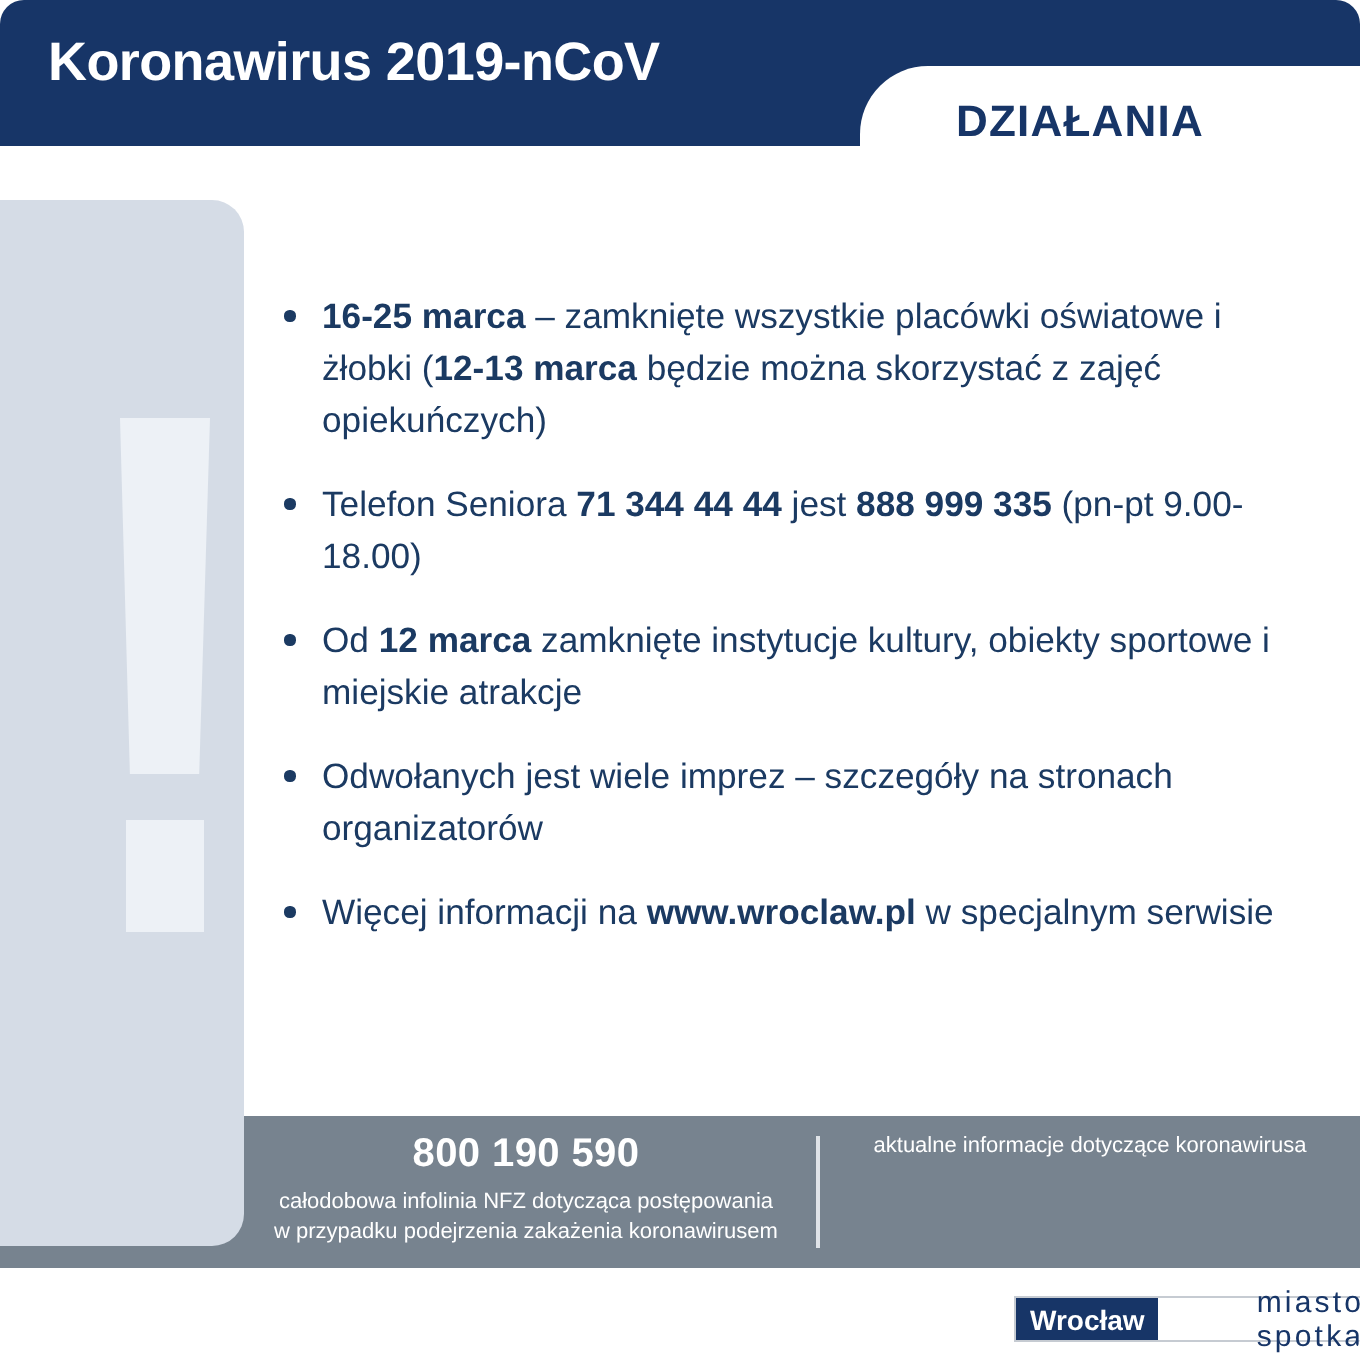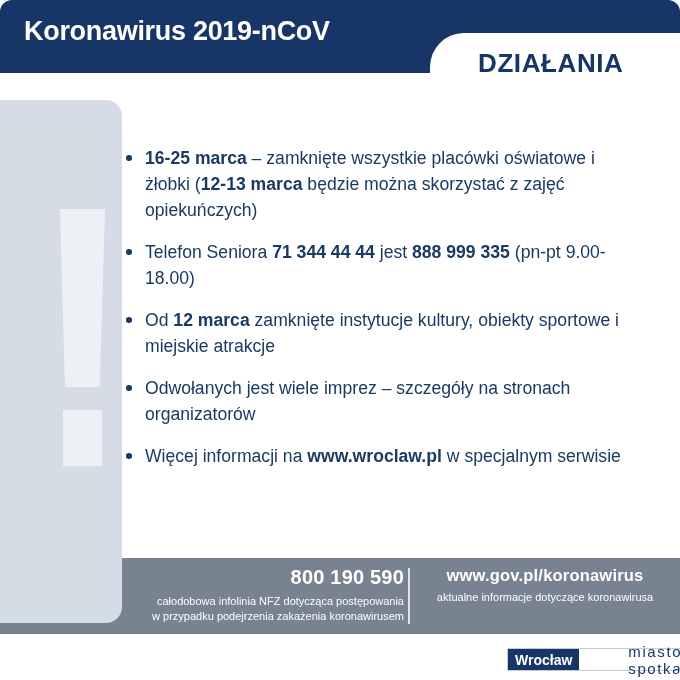--- a/index.html
+++ b/index.html
@@ -53,21 +53,21 @@
     width: 250px;
     height: 42px;
     background: #ffffff;
     border-top-left-radius: 34px;
     z-index: 2;
   }
   .header-section-label {
     position: absolute;
     left: 478px;
     top: 48px;
-    font-size: 26px;
+    font-size: 22px;
     font-weight: bold;
     color: #173567;
     letter-spacing: 0.6px;
     white-space: nowrap;
     z-index: 4;
   }
 
   
   .side-panel {
     position: absolute;
@@ -102,21 +102,21 @@
     top: 410px;
     width: 39px;
     height: 56px;
     background: #edf1f6;
     z-index: 3;
   }
 
   
   .content {
     position: absolute;
-    left: 124px;
+    left: 140px;
     top: 145px;
     width: 520px;
     z-index: 5;
   }
   .bullet-item {
     position: relative;
     padding-left: 21px;
     margin-bottom: 16px;
     color: #1b3a62;
     font-size: 17.6px;
@@ -151,21 +151,21 @@
     top: 558px;
     width: 680px;
     height: 76px;
     z-index: 4;
   }
   .footer-col {
     position: absolute;
     text-align: center;
     color: #ffffff;
   }
-  .footer-col.left  { left: 122px; top: 8px; width: 282px; text-align: right; }
+  .footer-col.left  { left: 122px; top: 8px; width: 282px; }
   .footer-col.right { left: 420px; top: 8px; width: 250px; }
   .footer-headline {
     font-size: 20px;
     font-weight: bold;
     letter-spacing: 0.2px;
     margin-bottom: 5px;
     white-space: nowrap;
   }
   .footer-col.right .footer-headline { font-size: 16.5px; }
   .footer-sub {
@@ -242,21 +242,20 @@
   <div class="footer-band"></div>
   <div class="footer-inner">
     <div class="footer-col left">
       <div class="footer-headline">800 190 590</div>
       <div class="footer-sub">
         <div>całodobowa infolinia NFZ dotycząca postępowania</div>
         <div>w przypadku podejrzenia zakażenia koronawirusem</div>
       </div>
     </div>
     <div class="footer-col right">
-      <div class="footer-headline">www.gov.pl/koronawirus</div>
       <div class="footer-sub">
         <div>aktualne informacje dotyczące koronawirusa</div>
       </div>
     </div>
   </div>
   <div class="footer-divider"></div>
 
   <div class="logo">
     <div class="logo-mark">Wrocław</div>
     <div class="logo-tag">miasto spotkań</div>

